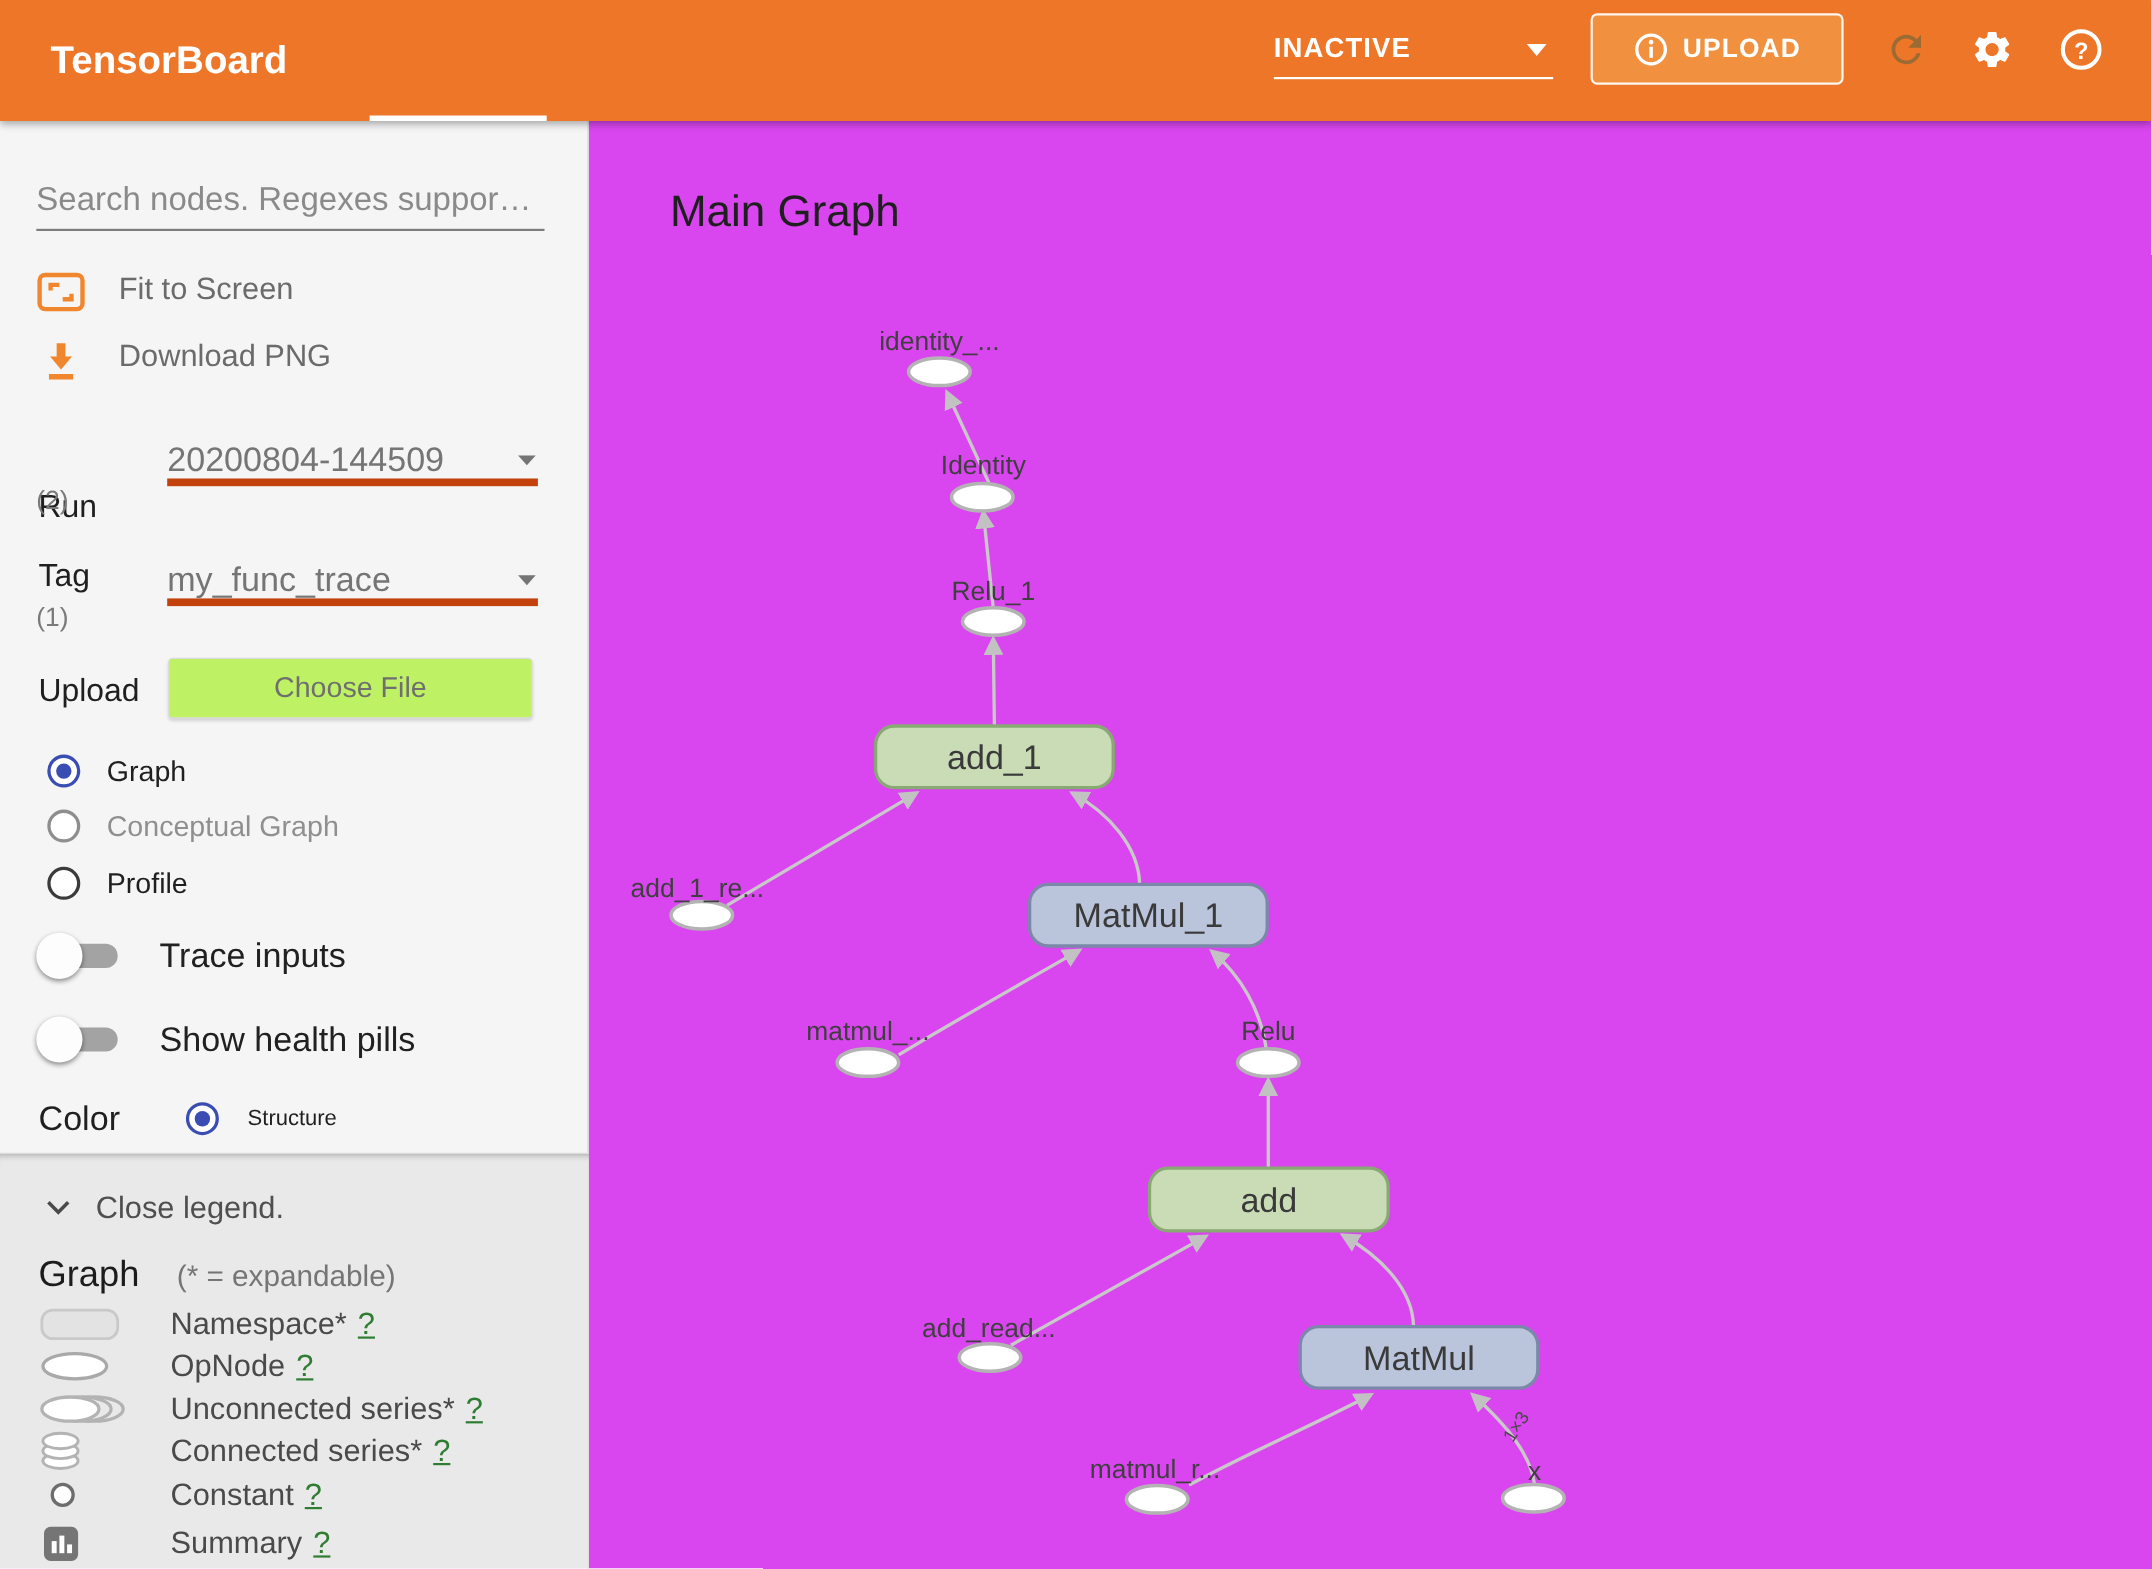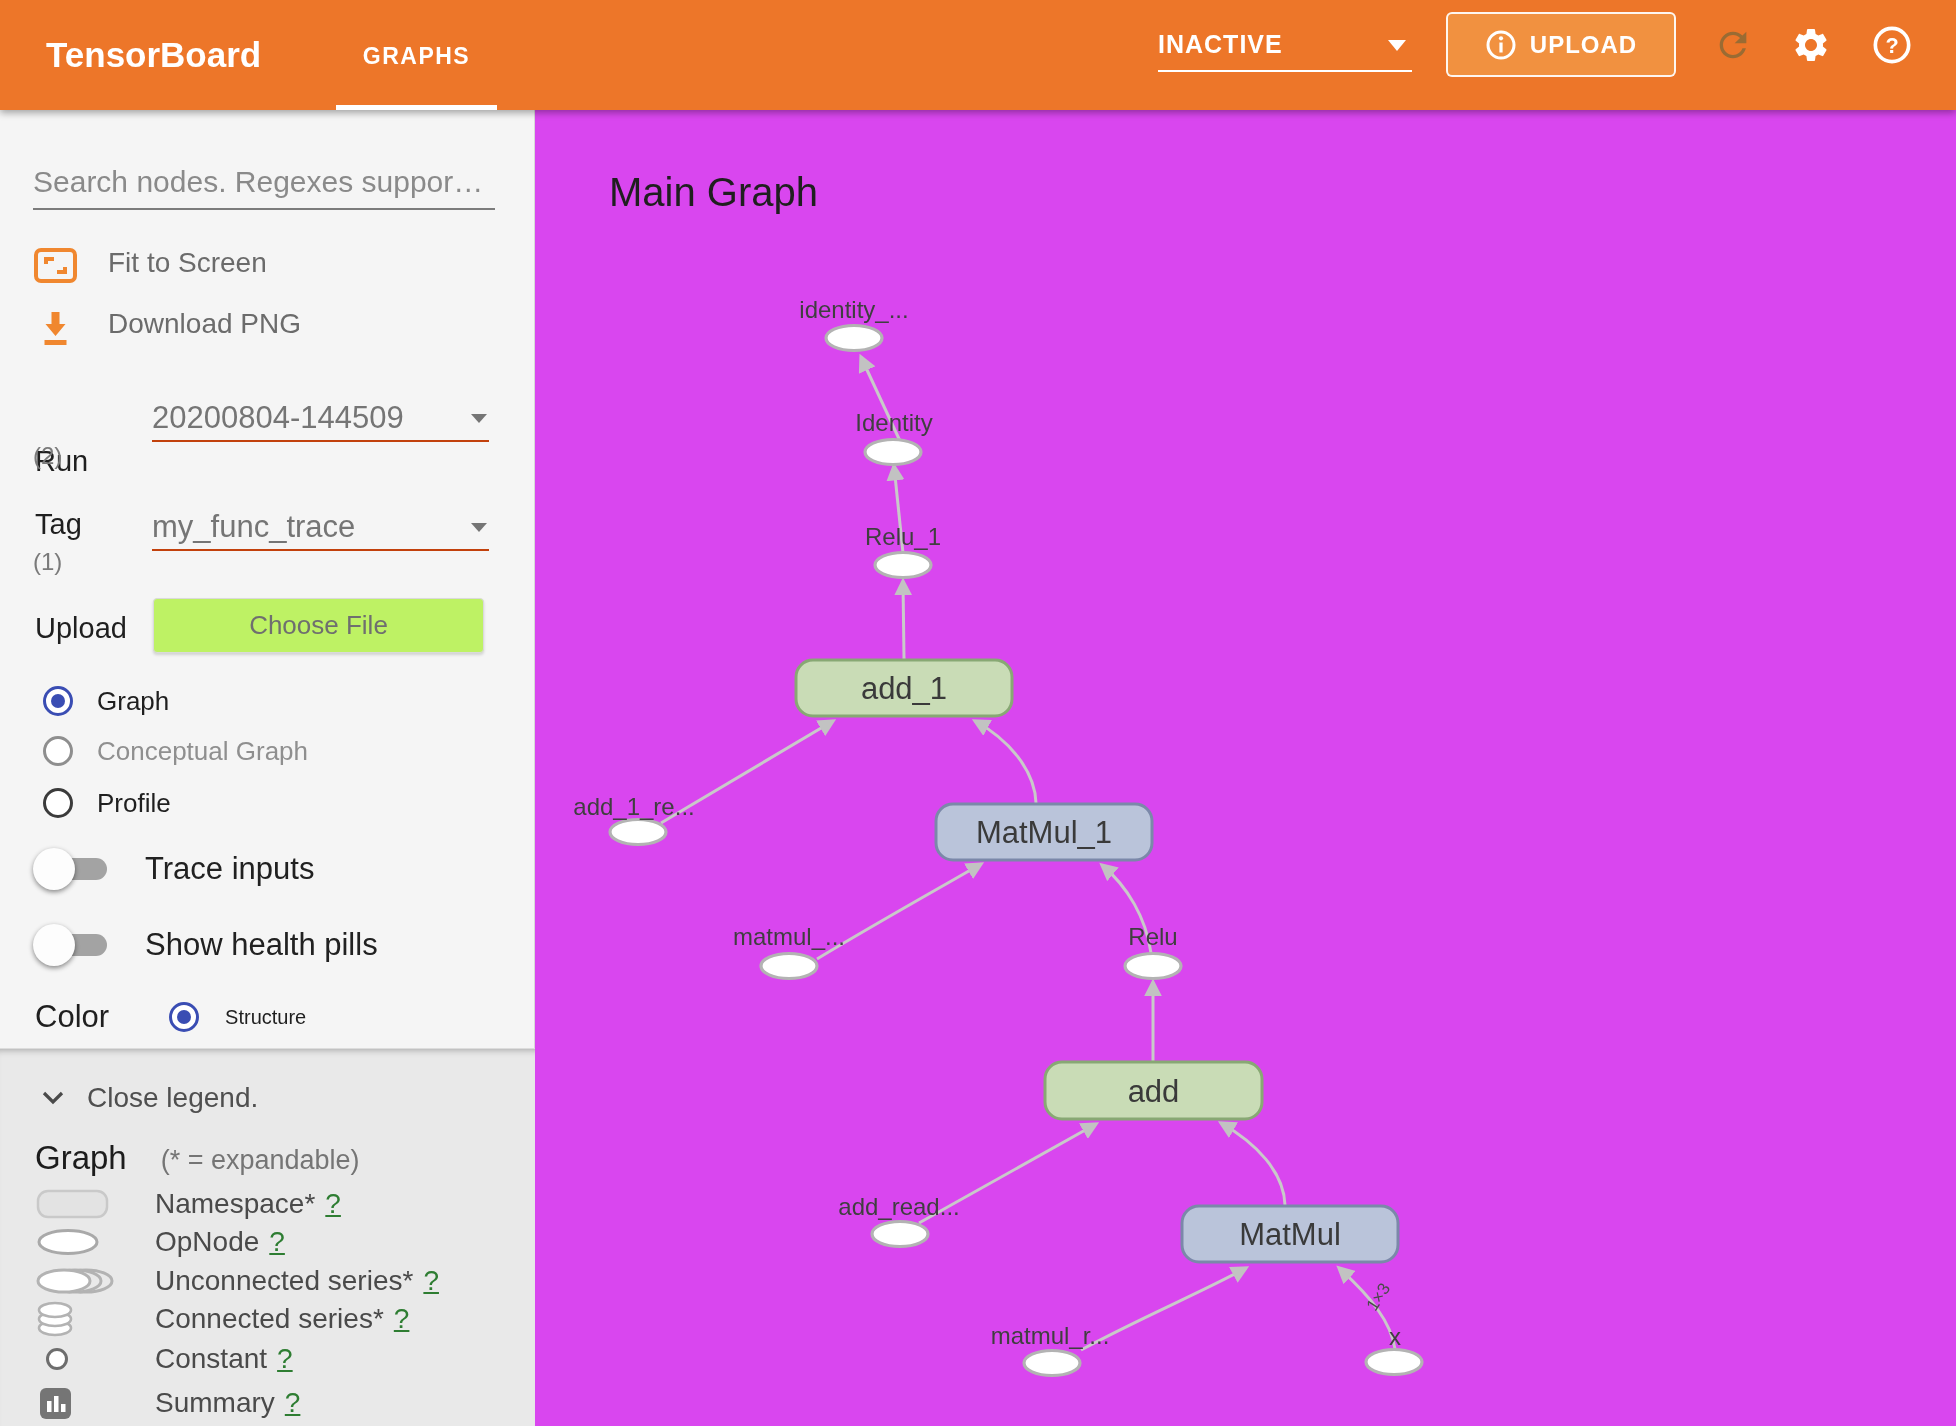--- a/index.html
+++ b/index.html
@@ -30,21 +30,21 @@
   .search-input{position:absolute;left:33px;top:52px;width:462px;height:48px;background:transparent;
        border:none;border-bottom:2px solid #7c7c7c;outline:none;font-size:30px;color:#555;padding:0 0 6px 0;}
   .search-input::placeholder{color:#8a8a8a;}
   .tool-row{position:absolute;left:33px;height:46px;display:flex;align-items:flex-start;gap:30px;cursor:pointer;}
   .tool-row .tool-label{font-size:28px;color:#6b6b6b;}
   .row-fit{top:137px;}
   .row-download{top:198px;}
 
   .field-label{position:absolute;left:35px;font-size:29px;color:#1f1f1f;}
   .field-count{position:absolute;left:33px;font-size:24px;color:#7a7a7a;}
-  .selectbox{position:absolute;left:152px;width:337px;height:42px;border-bottom:2px solid #c2410c;cursor:pointer;}
+  .selectbox{position:absolute;left:152px;width:337px;height:42px;border-bottom:7px solid #c2410c;cursor:pointer;}
   .selectbox .select-value{position:absolute;left:0;top:0;font-size:31px;color:#757575;white-space:nowrap;}
   .selectbox .caret-down{position:absolute;right:2px;top:14px;width:0;height:0;
        border-left:8px solid transparent;border-right:8px solid transparent;border-top:9px solid #757575;}
   .choose-file-btn{position:absolute;left:153px;top:488px;width:331px;height:55px;background:#bef264;
        border:1px solid #dadada;border-radius:4px;box-shadow:0 2px 3px rgba(0,0,0,.14);
        font-size:26px;color:#6f6f6f;display:flex;align-items:center;justify-content:center;cursor:pointer;}
 
   .radio-row{position:absolute;left:43px;height:32px;display:flex;align-items:center;gap:24px;cursor:pointer;}
   .radio{width:30px;height:30px;border-radius:50%;flex:0 0 auto;background:#fff;}
   .radio.sel{border:3px solid #3a4db3;position:relative;}
@@ -86,21 +86,20 @@
   .node-box{cursor:pointer;}
   .node-ellipse{cursor:pointer;}
 </style>
 </head>
 <body>
 
 <div id="app">
 
   <div class="header">
     <div class="logo">TensorBoard</div>
-    <div class="tab">GRAPHS</div>
     <div class="tab-indicator"></div>
 
     <div class="status">
       <div class="status-text">INACTIVE</div>
       <div class="caret-down"></div>
     </div>
 
     <div class="upload-btn">
       <svg width="32" height="32" viewBox="0 0 32 32">
         <circle cx="16" cy="16" r="13" fill="none" stroke="#fff" stroke-width="3"></circle>

